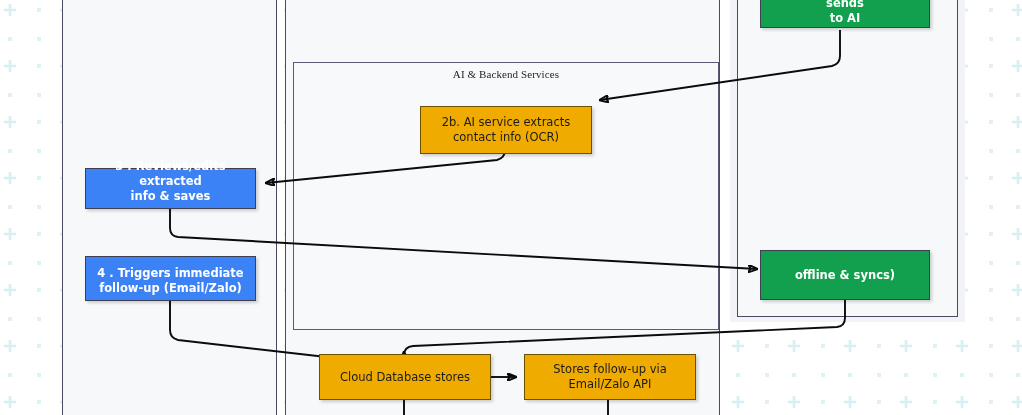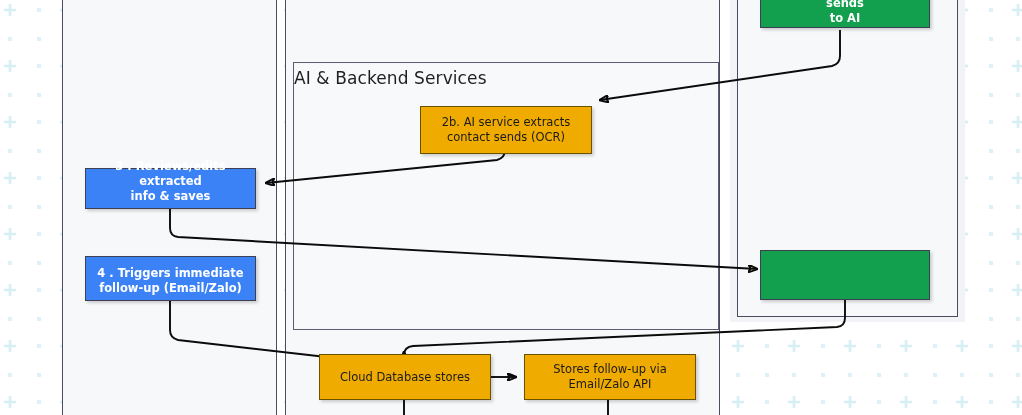--- a/index.html
+++ b/index.html
@@ -45,26 +45,27 @@
   .subgraph {
     position: absolute;
     background: rgba(247,248,250,0.9);
     border: 1.6px solid #5b5b74;
     box-sizing: border-box;
     z-index: 2;
   }
   .subgraph-title {
     position: absolute;
     width: 100%;
-    text-align: left;
+    text-align: center;
     top: 5px;
     left: 0;
-    font-size: 17px;
+    font-size: 11px;
     color: #1f1f22;
     letter-spacing: 0.1px;
+    font-family: Liberation Serif, serif;
   }
   .node {
     position: absolute;
     box-sizing: border-box;
     display: flex;
     align-items: center;
     justify-content: center;
     text-align: center;
     font-size: 11.5px;
     line-height: 15px;
@@ -159,40 +160,41 @@
   <div class="node node-green" style="left:760px; top:-22px; width:170px; height:50px;">
     <div>
       <span>2a. Captures image, sends</span>
       <span>to AI</span>
     </div>
   </div>
 
   <div class="node node-orange" style="left:420px; top:86px; width:172px; height:48px;margin-top:20px;">
     <div>
       <span>2b. AI service extracts</span>
-      <span>contact sends (OCR)</span>
+      <span>contact info (OCR)</span>
     </div>
   </div>
 
   <div class="node node-blue" style="left:85px; top:168px; width:171px; height:41px;">
     <div>
       <span>3 . Reviews/edits extracted</span>
       <span>info &amp; saves</span>
     </div>
   </div>
 
   <div class="node node-blue" style="left:85px; top:256px; width:171px; height:45px;padding-left:8px;">
     <div>
       <span>4 . Triggers immediate</span>
       <span>follow-up (Email/Zalo)</span>
     </div>
   </div>
 
   <div class="node node-green" style="left:760px; top:250px; width:170px; height:50px;">
     <div>
+      <span>offline &amp; syncs)</span>
     </div>
   </div>
 
   <div class="node node-orange" style="left:319px; top:354px; width:172px; height:46px;justify-content:center;">
     <div>
       <span>Cloud Database stores</span>
     </div>
   </div>
 
   <div class="node node-orange" style="left:524px; top:354px; width:172px; height:46px;">

